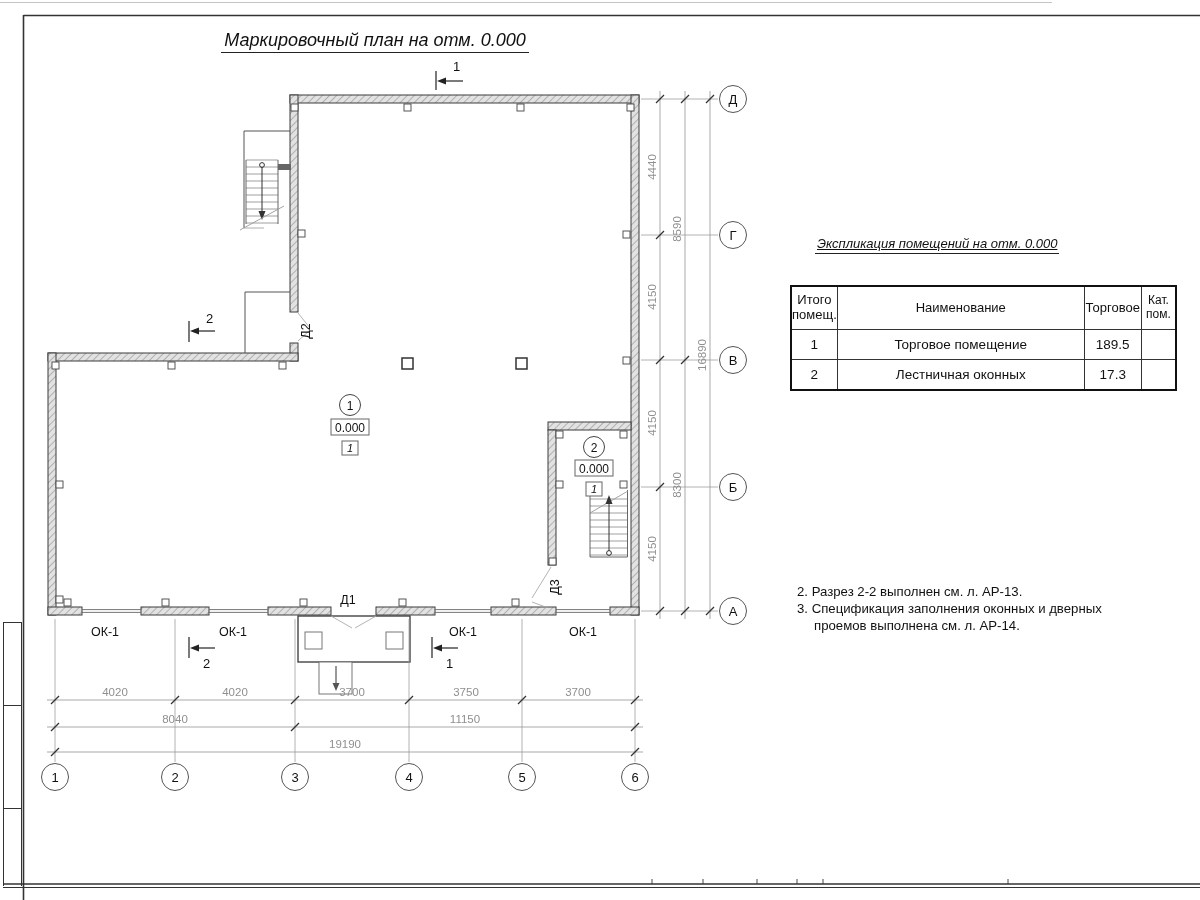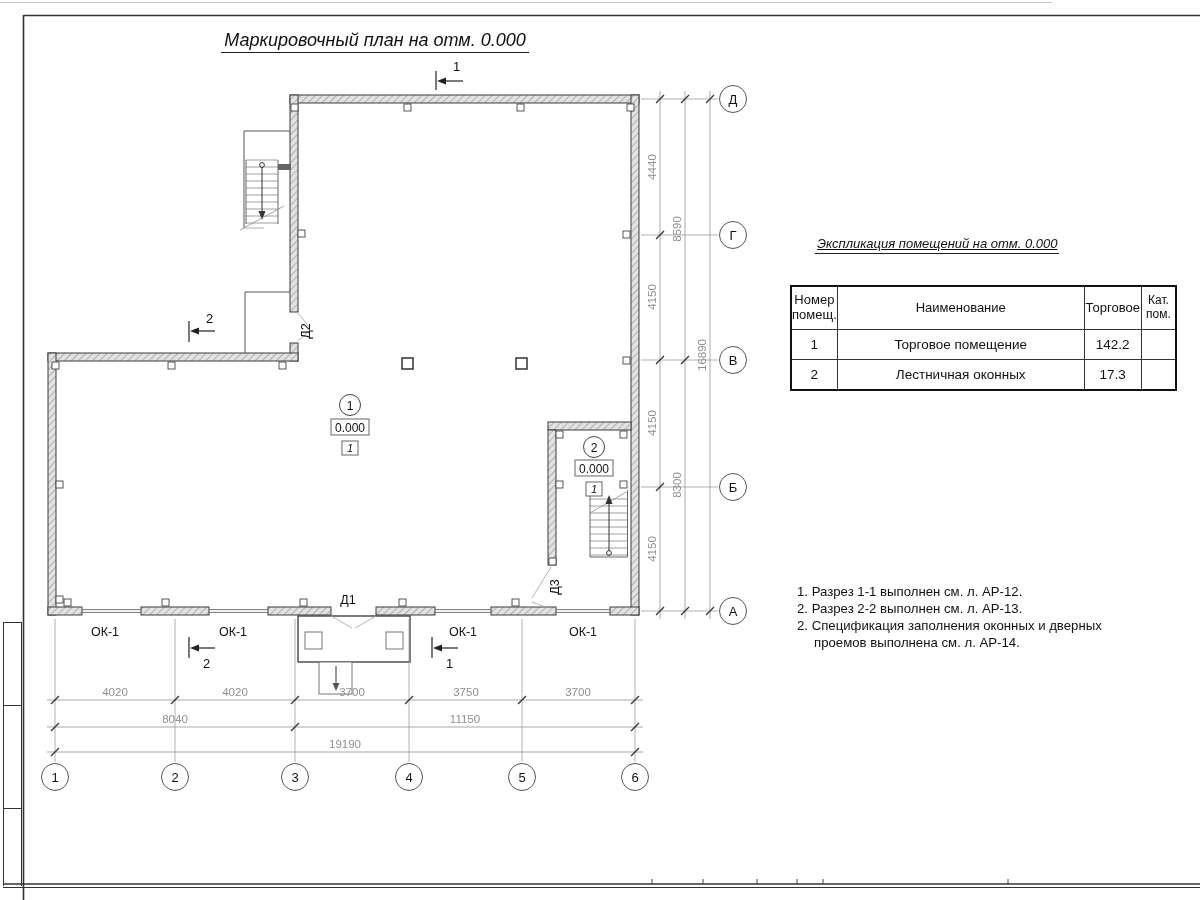--- a/index.html
+++ b/index.html
@@ -335,37 +335,36 @@
 
 <table class="expl">
   <colgroup>
       <col style="width:46px">
       <col style="width:247px">
       <col style="width:57px">
       <col style="width:35px">
     </colgroup>
   <tbody>
       <tr class="hdr">
-    <td>Номер помещ.</td>
+    <td>Итого помещ.</td>
     <td>Наименование</td>
     <td>Торговое</td>
     <td style="font-size:12px">Кат. пом.</td>
   </tr>
   <tr class="r">
     <td>1</td>
     <td class="name">Торговое помещение</td>
-    <td>142.2</td>
+    <td>189.5</td>
     <td></td>
   </tr>
   <tr class="r">
     <td>2</td>
     <td class="name">Лестничная оконных</td>
     <td>17.3</td>
     <td></td>
   </tr>
 </tbody>
   </table>
 
 <div class="notes">
-  <div class="note">1. Разрез 1-1 выполнен см. л. АР-12.</div>
   <div class="note">2. Разрез 2-2 выполнен см. л. АР-13.</div>
-  <div class="note">2. Спецификация заполнения оконных и дверных проемов выполнена см. л. АР-14.</div>
+  <div class="note">3. Спецификация заполнения оконных и дверных проемов выполнена см. л. АР-14.</div>
 </div>
 
 </body></html>

